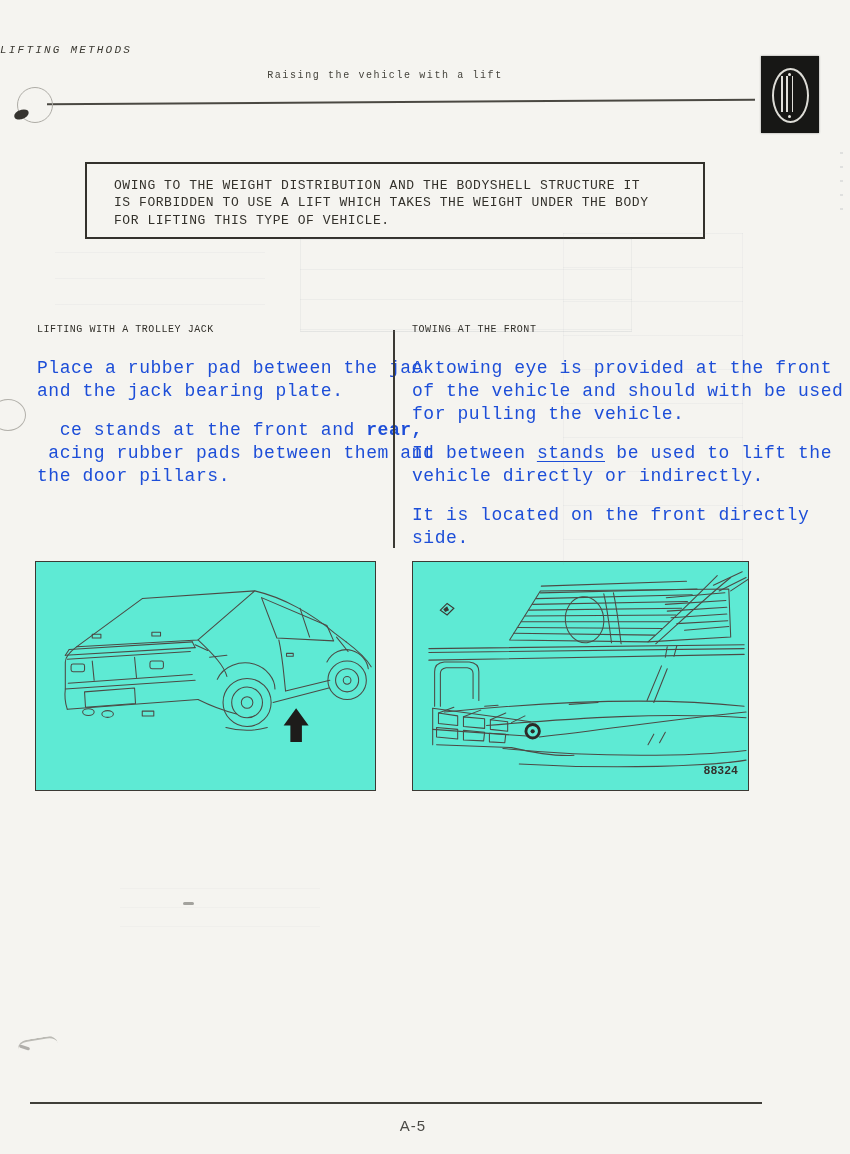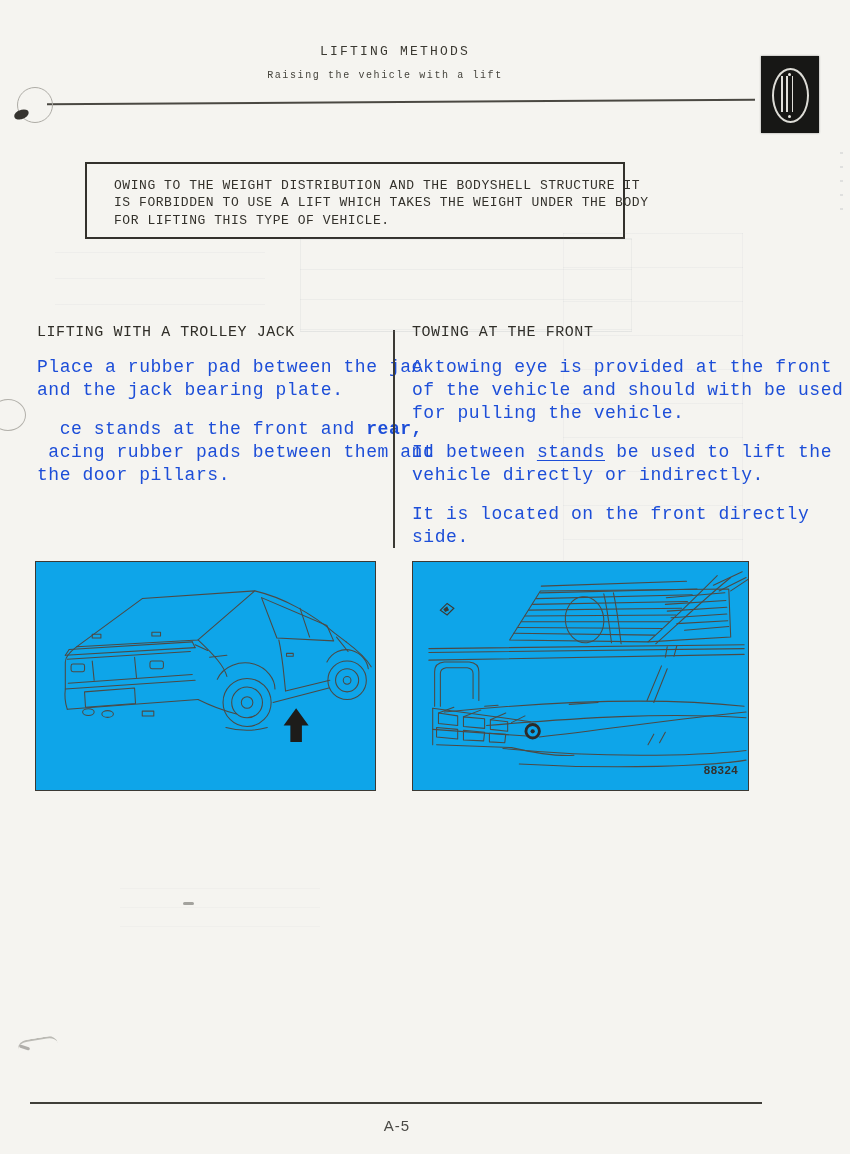--- a/index.html
+++ b/index.html
@@ -5,22 +5,22 @@
   html,body{margin:0;padding:0;}
   body{
     width:850px;height:1154px;position:relative;overflow:hidden;
     background:#f5f4f0;
     font-family:"Liberation Mono","DejaVu Sans Mono",monospace;
     color:#34322c;
   }
   .abs{position:absolute;}
   
   .hdr-title{
-    left:0;top:44px;width:790px;text-align:center;
-    font-size:13px;letter-spacing:2.2px;color:#3a3831;
+    left:0;top:44px;width:790px;
+    font-size:11px;letter-spacing:2.2px;color:#3a3831;font-style:italic;
   }
   .hdr-sub{
     left:0;top:70px;width:770px;text-align:center;
     font-size:10px;letter-spacing:1.6px;color:#45433c;
   }
   .hdr-rule{
     left:47px;top:101px;width:708px;height:2px;background:#4a4842;
     transform:rotate(-0.35deg);
   }
   
@@ -30,48 +30,48 @@
   .hole-bot{left:18px;top:1038px;width:40px;height:14px;border-top:2px solid #a8a7a1;border-radius:50%/100%;transform:rotate(-9deg);opacity:.75;}
   .hole-bot-tick{left:19px;top:1046px;width:11px;height:3px;background:#8a8984;transform:rotate(18deg);opacity:.65;border-radius:2px;}
   
   .badge{left:761px;top:56px;width:58px;height:77px;background:#171715;box-shadow:0 0 2px rgba(0,0,0,.4);}
   .badge-oval{left:11px;top:12px;width:33px;height:51px;border:2px solid #dddcd6;border-radius:50%;position:absolute;}
   .badge-marks{position:absolute;left:7px;top:6px;width:16px;height:36px;
     background:repeating-linear-gradient(90deg,rgba(235,234,228,.95) 0 1.6px,transparent 1.6px 5.4px);}
   .badge-dot{position:absolute;left:14px;width:3px;height:3px;background:#e8e7e1;border-radius:50%;}
   
   .warnbox{
-    left:85px;top:162px;width:540px;height:77px;
+    left:85px;top:162px;width:620px;height:77px;
     border:2px solid #33312c;box-sizing:border-box;
     padding:13px 10px 4px 27px;
   }
   .warn-text{font-size:13px;line-height:17.3px;letter-spacing:.55px;white-space:pre;color:#33312b;}
   
   .col{top:324px;}
   .col-left{left:37px;width:350px;}
   .col-right{left:412px;width:330px;}
   .col h3{
-    margin:0 0 15px 0;font-size:15px;font-weight:normal;
+    margin:0 0 22px 0;font-size:10px;font-weight:normal;
     letter-spacing:.55px;color:#302e28;white-space:pre;
   }
   .col p{margin:0 0 16px 0;font-size:18px;line-height:23px;letter-spacing:.55px;white-space:pre;color:#1d4ed8;}
   .col .b{font-weight:bold;}
   .col .u{text-decoration:underline;text-underline-offset:3px;}
   .divider{left:393px;top:330px;width:1.6px;height:218px;background:#3b3934;}
   
-  .fig-frame{border:1.6px solid #3b3934;background:#0ea5e9;box-sizing:border-box;padding-left:12px;}
+  .fig-frame{border:1.6px solid #3b3934;background:#5eead4;box-sizing:border-box;padding-left:12px;}
   .fig-left{left:35px;top:561px;width:341px;height:230px;}
   .fig-right{left:412px;top:561px;width:337px;height:230px;}
   .fig-frame svg{display:block;width:100%;height:100%;}
   .fig-num{font-family:"Liberation Sans",sans-serif;font-weight:bold;font-size:12px;fill:#33312d;letter-spacing:.5px;}
   
   .ftr-rule{left:30px;top:1102px;width:732px;height:2.4px;background:#403e39;}
   .page-num{
     left:0;top:1117px;width:794px;text-align:center;
-    font-family:"Liberation Sans",sans-serif;font-size:15px;letter-spacing:1px;color:#4b4a46;
+    font-family:"Liberation Sans",sans-serif;font-size:15px;letter-spacing:1px;color:#4b4a46;padding-left:16px;
   }
   
   .ghost{pointer-events:none;filter:blur(.6px);}
   .g1{left:300px;top:238px;width:330px;height:92px;border:1px solid rgba(125,135,150,.15);
       background:repeating-linear-gradient(to bottom,rgba(125,135,150,.14) 0 1px,transparent 1px 30px);opacity:.55;}
   .g2{left:563px;top:233px;width:178px;height:332px;
       border-left:1px solid rgba(125,135,150,.12);border-right:1px solid rgba(125,135,150,.12);
       background:repeating-linear-gradient(to bottom,rgba(125,135,150,.13) 0 1px,transparent 1px 34px);opacity:.5;}
   .g3{left:55px;top:252px;width:210px;height:78px;
       background:repeating-linear-gradient(to bottom,rgba(125,135,150,.12) 0 1px,transparent 1px 26px);opacity:.45;}

